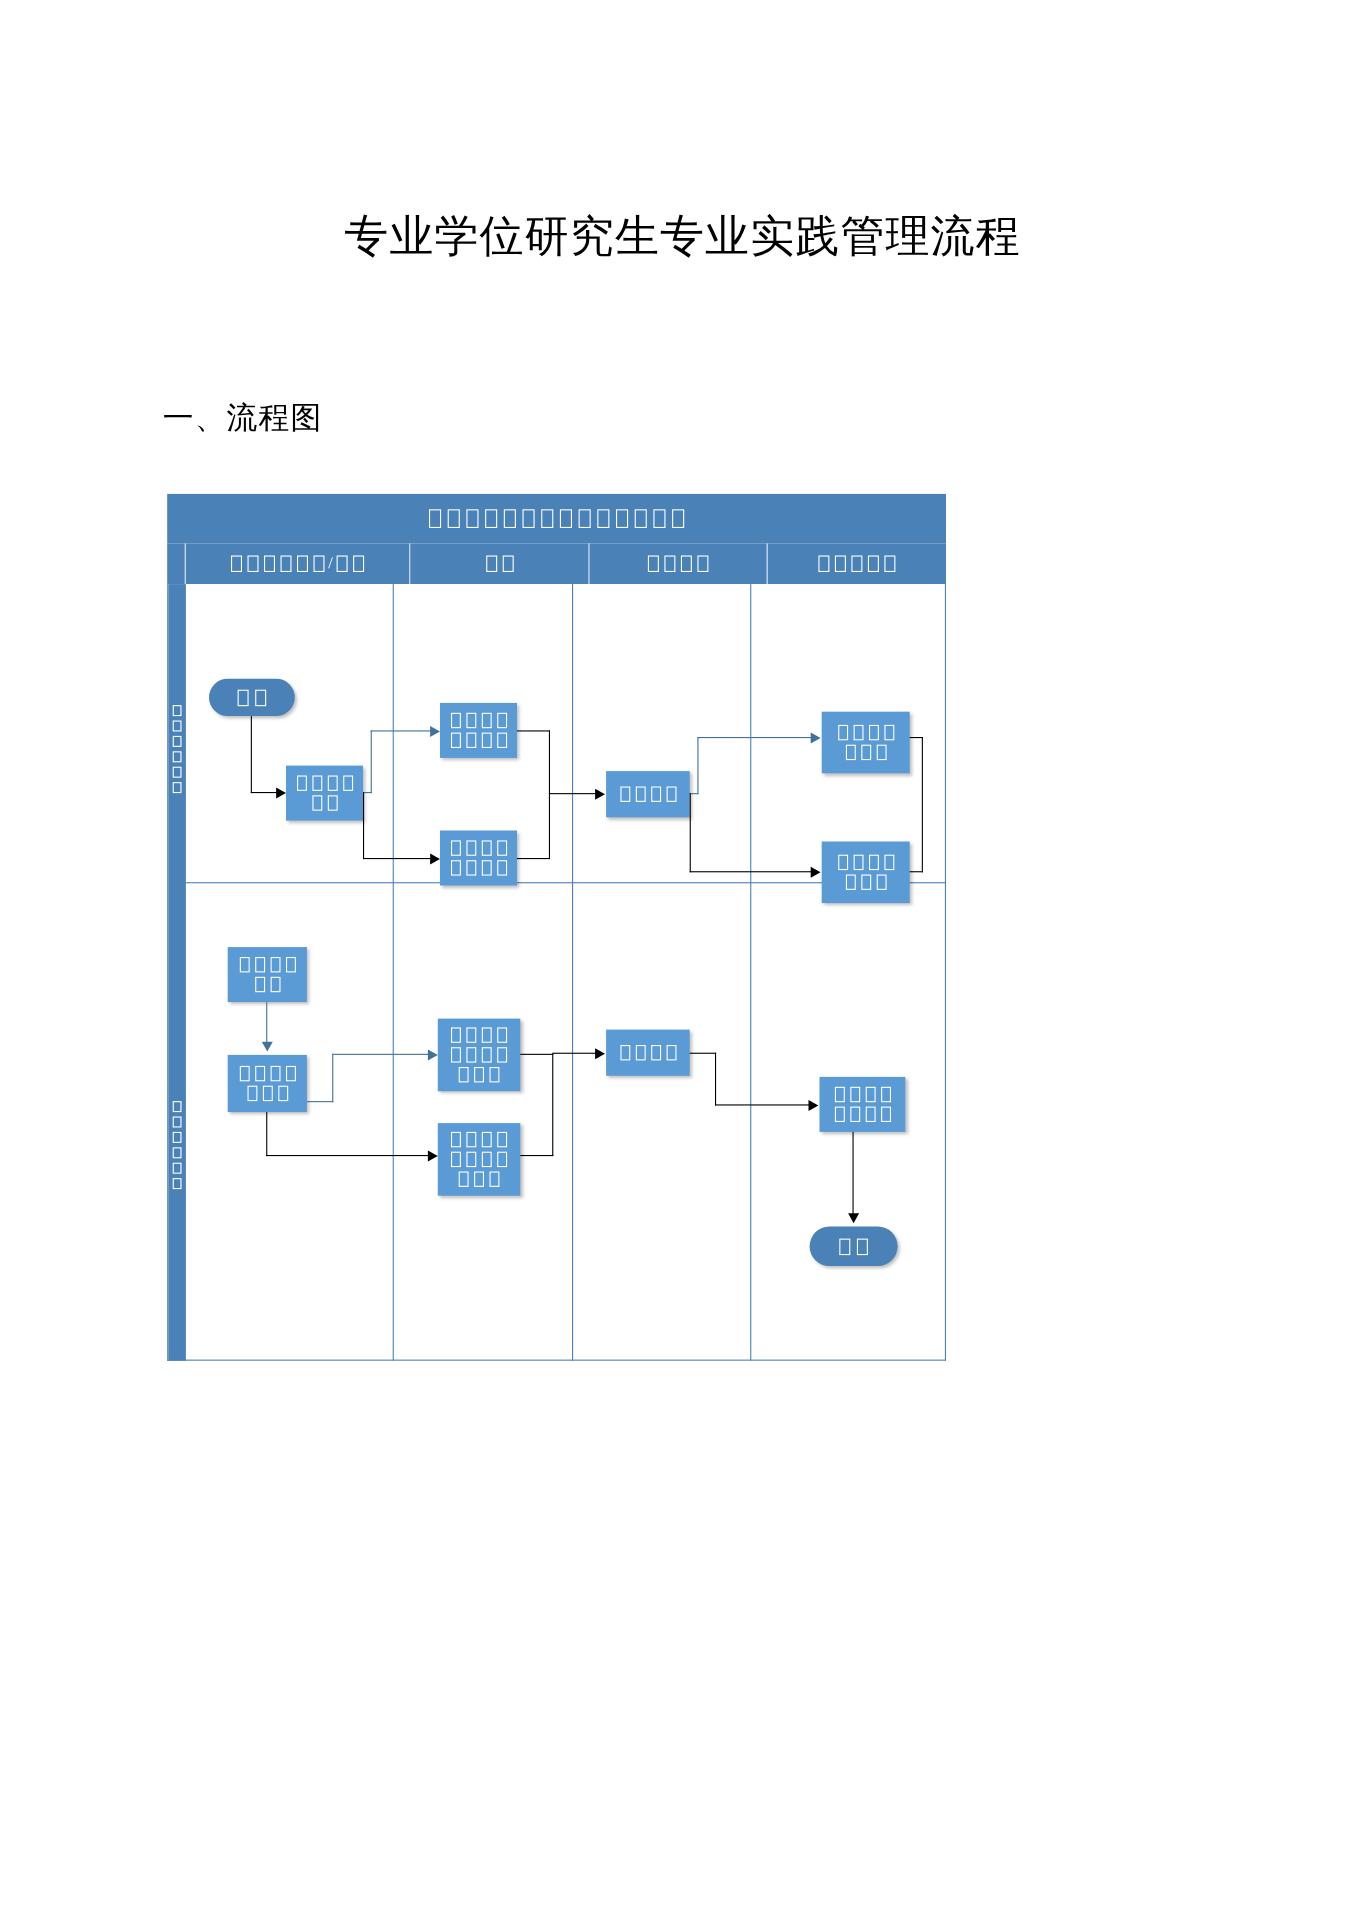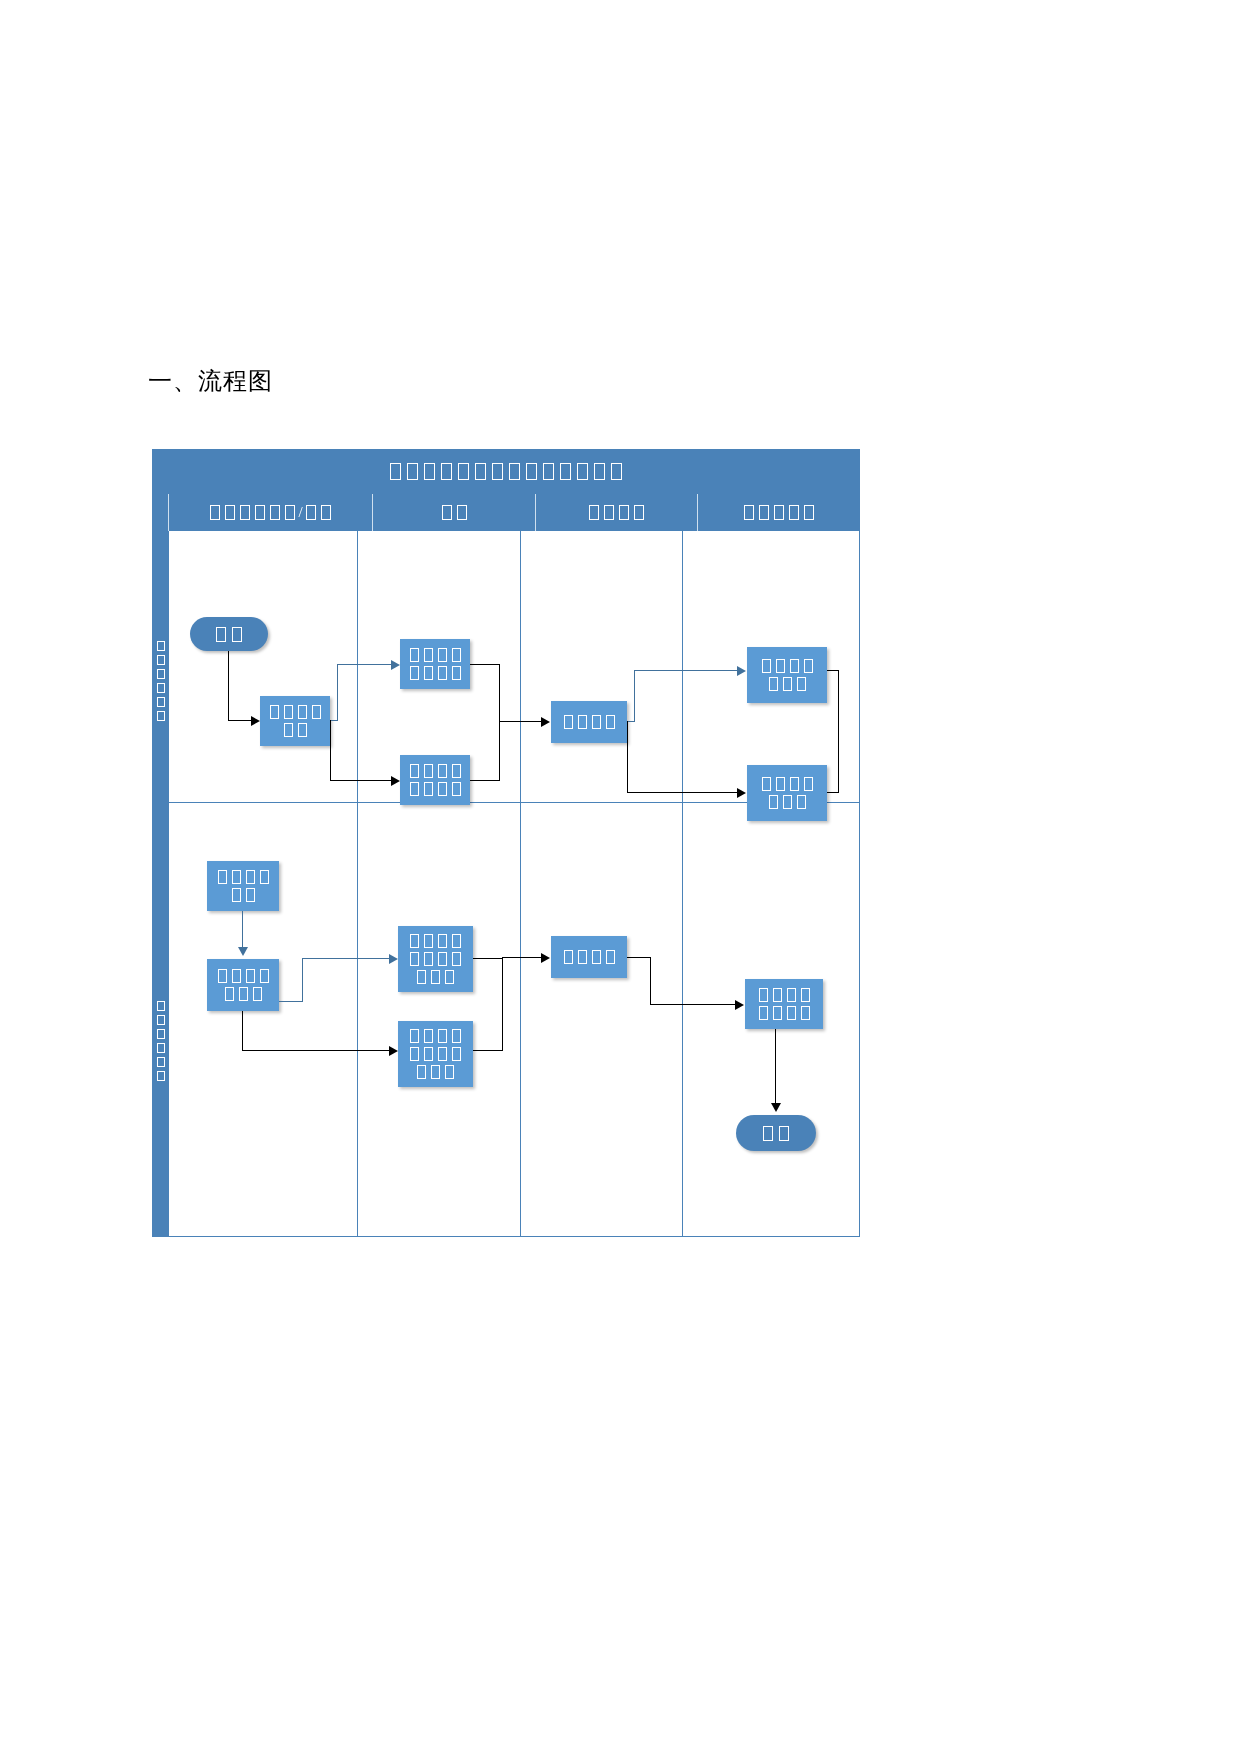--- a/index.html
+++ b/index.html
@@ -14,21 +14,21 @@
   .doc-title{
     position:absolute;left:0;top:186px;width:1241px;
     text-align:center;
     font-family:"Liberation Serif",serif;
     font-size:40px;line-height:58px;color:#000;
     letter-spacing:1px;
   }
   .doc-heading{
     position:absolute;left:148px;top:360px;
     font-family:"Liberation Serif",serif;
-    font-size:24px;line-height:42px;color:#000;
+    font-size:28px;line-height:42px;color:#000;
     letter-spacing:1px;
   }
 
   
   .chart{
     position:absolute;left:152px;top:449px;
     width:708px;height:788px;
     background:#ffffff;
     box-sizing:border-box;
   }
@@ -120,20 +120,21 @@
   .arrow.r{border-top:5px solid transparent;border-bottom:5px solid transparent;border-left:9px solid #000;}
   .arrow.r.blue{border-left-color:#41719c;}
   .arrow.d{border-left:5px solid transparent;border-right:5px solid transparent;border-top:9px solid #000;}
   .arrow.d.blue{border-top-color:#41719c;}
 </style>
 </head>
 <body>
 
 <div class="page">
 
+  <div class="doc-title">专业学位研究生专业实践管理流程</div>
   <div class="doc-heading">一、流程图</div>
 
   <div class="chart">
 
     <div class="chart-banner">
       <div class="tofu-row" id="banner-tofu">
           <span class="tofu sz-banner"></span>
           <span class="tofu sz-banner"></span>
           <span class="tofu sz-banner"></span>
           <span class="tofu sz-banner"></span>

